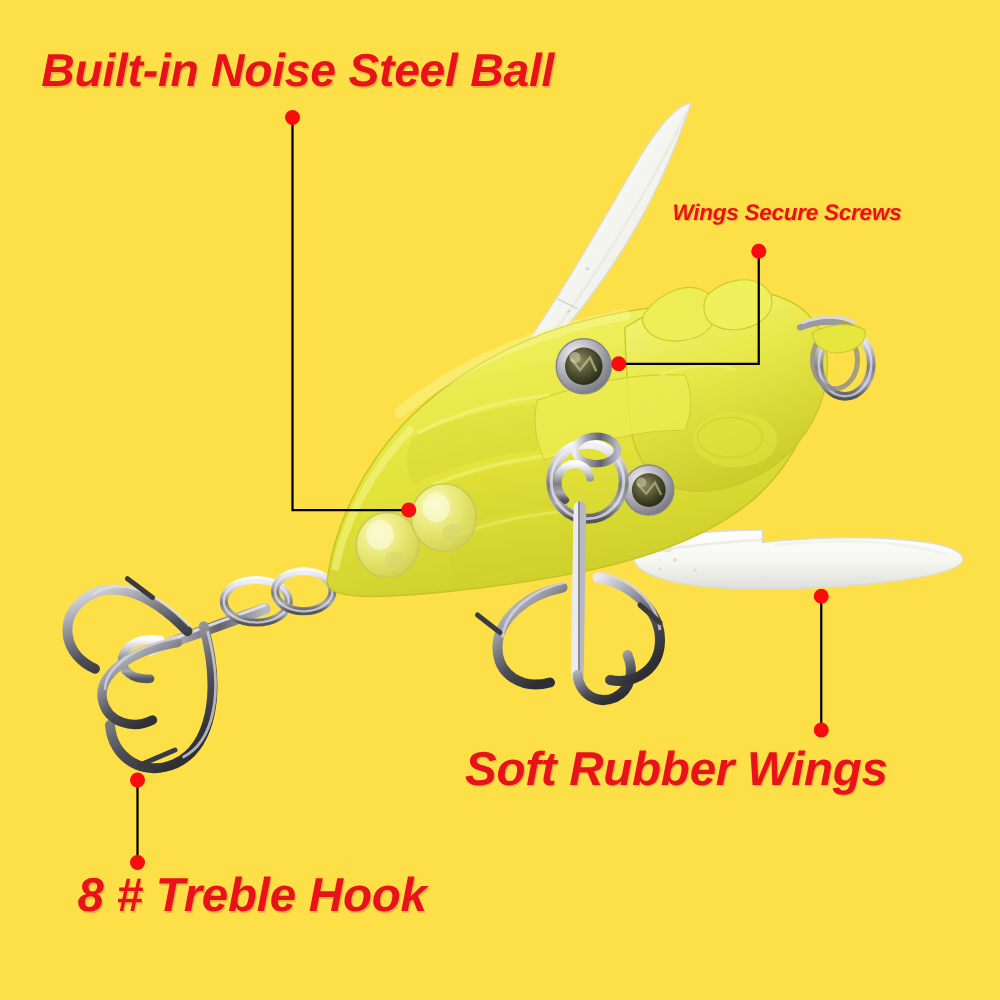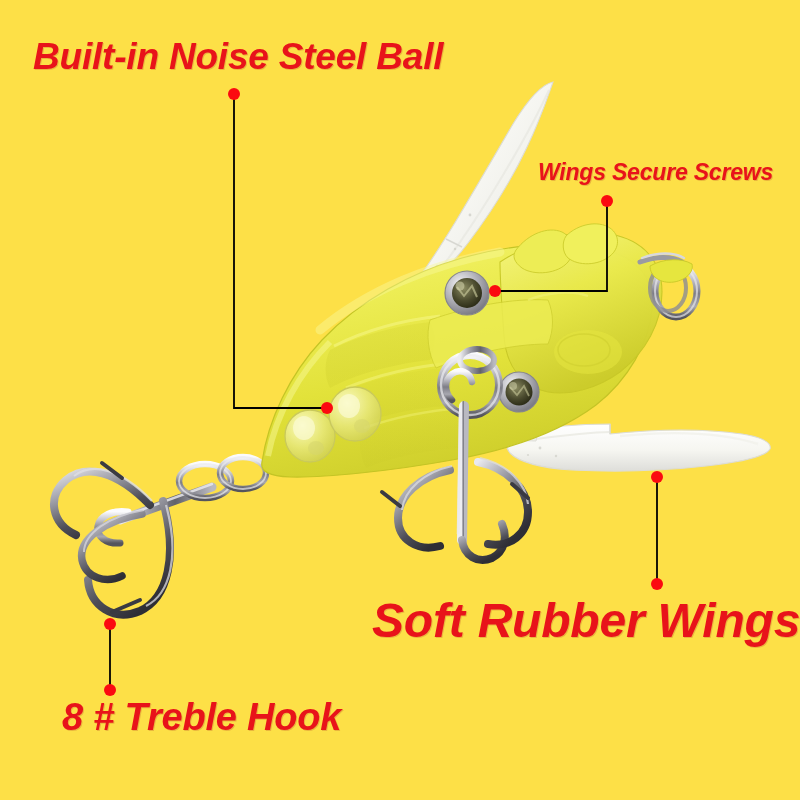--- a/index.html
+++ b/index.html
@@ -313,19 +313,19 @@
         <circle cx="657" cy="477" r="6" fill="#fb0a10"></circle>
         <circle cx="657" cy="584" r="6" fill="#fb0a10"></circle>
         <path d="M 110 624 L 110 690" fill="none" stroke="#000000" stroke-width="1.8"></path>
         <circle cx="110" cy="624" r="6" fill="#fb0a10"></circle>
         <circle cx="110" cy="690" r="6" fill="#fb0a10"></circle>
       </g>
   </svg>
 
   <div class="callout-label" id="label-noise-ball" style="left: 33px; top: 38px; font-size: 37px; color: rgb(232, 19, 26);">Built-in Noise Steel Ball</div>
 
-  <div class="callout-label" id="label-wing-screws" style="left: 538px; top: 161px; font-size: 23px; color: rgb(232, 19, 26);">Wings Secure Screws</div>
-
-  <div class="callout-label" id="label-rubber-wings" style="left: 372px; top: 597px; font-size: 48px; color: rgb(232, 19, 26);">Soft Rubber Wings</div>
+  <div class="callout-label" id="label-wing-screws" style="left: 538px; top: 161px; font-size: 18px; color: rgb(232, 19, 26);">Wings Secure Screws</div>
+
+  <div class="callout-label" id="label-rubber-wings" style="left: 372px; top: 597px; font-size: 38px; color: rgb(232, 19, 26);">Soft Rubber Wings</div>
 
   <div class="callout-label" id="label-treble-hook" style="left: 30px; top: 698px; font-size: 38px; color: rgb(232, 19, 26);">8 # Treble Hook</div>
 
 </div>
 
 </body></html>

